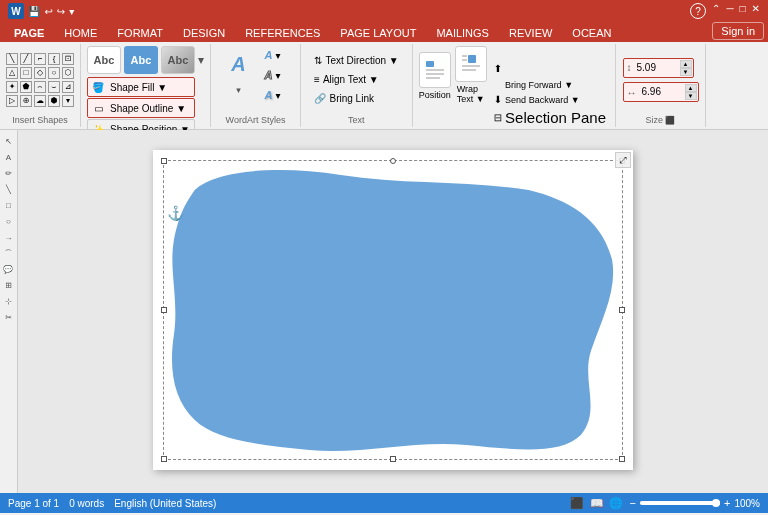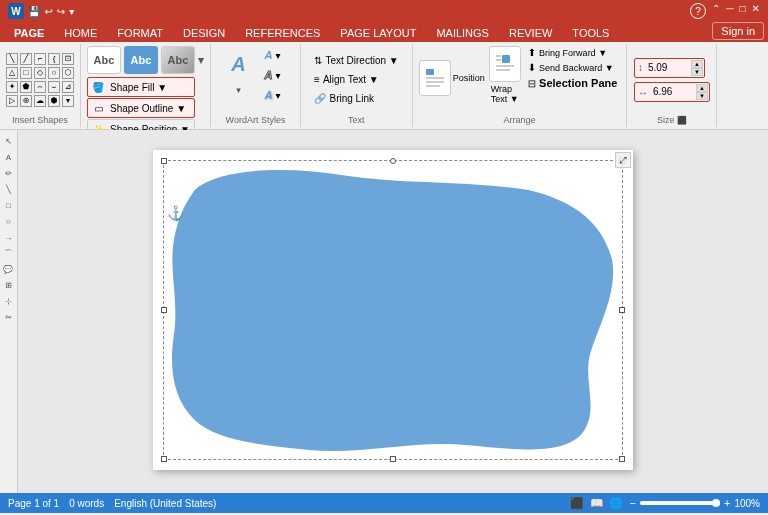--- a/index.html
+++ b/index.html
@@ -375,21 +375,21 @@
     <div style="display:flex;flex-direction:column;align-items:flex-start;">
       <div style="display:flex; align-items:flex-end;">
         <div class="ribbon-tab" style="background:#c0392b;color:white;font-weight:bold;">PAGE</div>
         <div class="ribbon-tab">HOME</div>
         <div class="ribbon-tab">FORMAT</div>
         <div class="ribbon-tab">DESIGN</div>
         <div class="ribbon-tab">REFERENCES</div>
         <div class="ribbon-tab">PAGE LAYOUT</div>
         <div class="ribbon-tab">MAILINGS</div>
         <div class="ribbon-tab">REVIEW</div>
-        <div class="ribbon-tab">TOOLS</div>
+        <div class="ribbon-tab">OCEAN</div>
 
       </div>
     </div>
   </div>
   <div class="sign-in-btn" style="margin-bottom:2px;margin-right:4px;">Sign in</div>
 </div>
 
 <div class="ribbon">
 
   <div class="ribbon-group" style="min-width:80px;">
@@ -496,21 +496,21 @@
         <span>Bring Link</span>
       </div>
     </div>
     <div class="ribbon-group-label">Text</div>
   </div>
 
   <div class="ribbon-group" style="min-width:160px;">
     <div class="ribbon-group-content" style="flex-direction:row;align-items:flex-start;gap:4px;">
 
       <div class="pos-wrap-icons">
-        <div style="display:flex;flex-direction:row;align-items:center;gap:2px;margin-top:6px;">
+        <div style="display:flex;flex-direction:column;align-items:center;gap:2px;margin-top:6px;">
           <div class="pos-wrap-icon">
             <svg width="22" height="22" viewBox="0 0 22 22">
                 <rect x="2" y="2" width="8" height="6" fill="#5b9bd5" rx="1"></rect>
                 <rect x="2" y="10" width="18" height="2" fill="#ccc"></rect>
                 <rect x="2" y="14" width="18" height="2" fill="#ccc"></rect>
                 <rect x="2" y="18" width="14" height="2" fill="#ccc"></rect>
               </svg>
           </div>
           <span style="font-size:9px;">Position</span>
         </div>
@@ -524,29 +524,29 @@
                 <rect x="2" y="16" width="14" height="2" fill="#ccc"></rect>
               </svg>
           </div>
           <span style="font-size:9px;">Wrap<br>Text ▼</span>
         </div>
       </div>
 
       <div class="arrange-col">
         <div class="arrange-btn">
           <span>⬆</span>
-          <span style="font-size:9px;">Bring Forward ▼</span>
+          <span style="font-size:9px;margin-top:33px;">Bring Forward ▼</span>
         </div>
         <div class="arrange-btn">
           <span>⬇</span>
           <span style="font-size:9px;">Send Backward ▼</span>
         </div>
         <div class="arrange-btn">
           <span>⊟</span>
-          <span style="font-size:11px;font-weight:bold;">Selection Pane</span>
+          <span style="font-size:15px;">Selection Pane</span>
         </div>
       </div>
     </div>
     <div class="ribbon-group-label">Arrange</div>
   </div>
 
   <div class="ribbon-group" style="min-width:90px;">
     <div class="ribbon-group-content" style="flex-direction:column;gap:4px;align-items:flex-start;">
 
       <div class="size-input-row ribbon-btn-highlighted">

